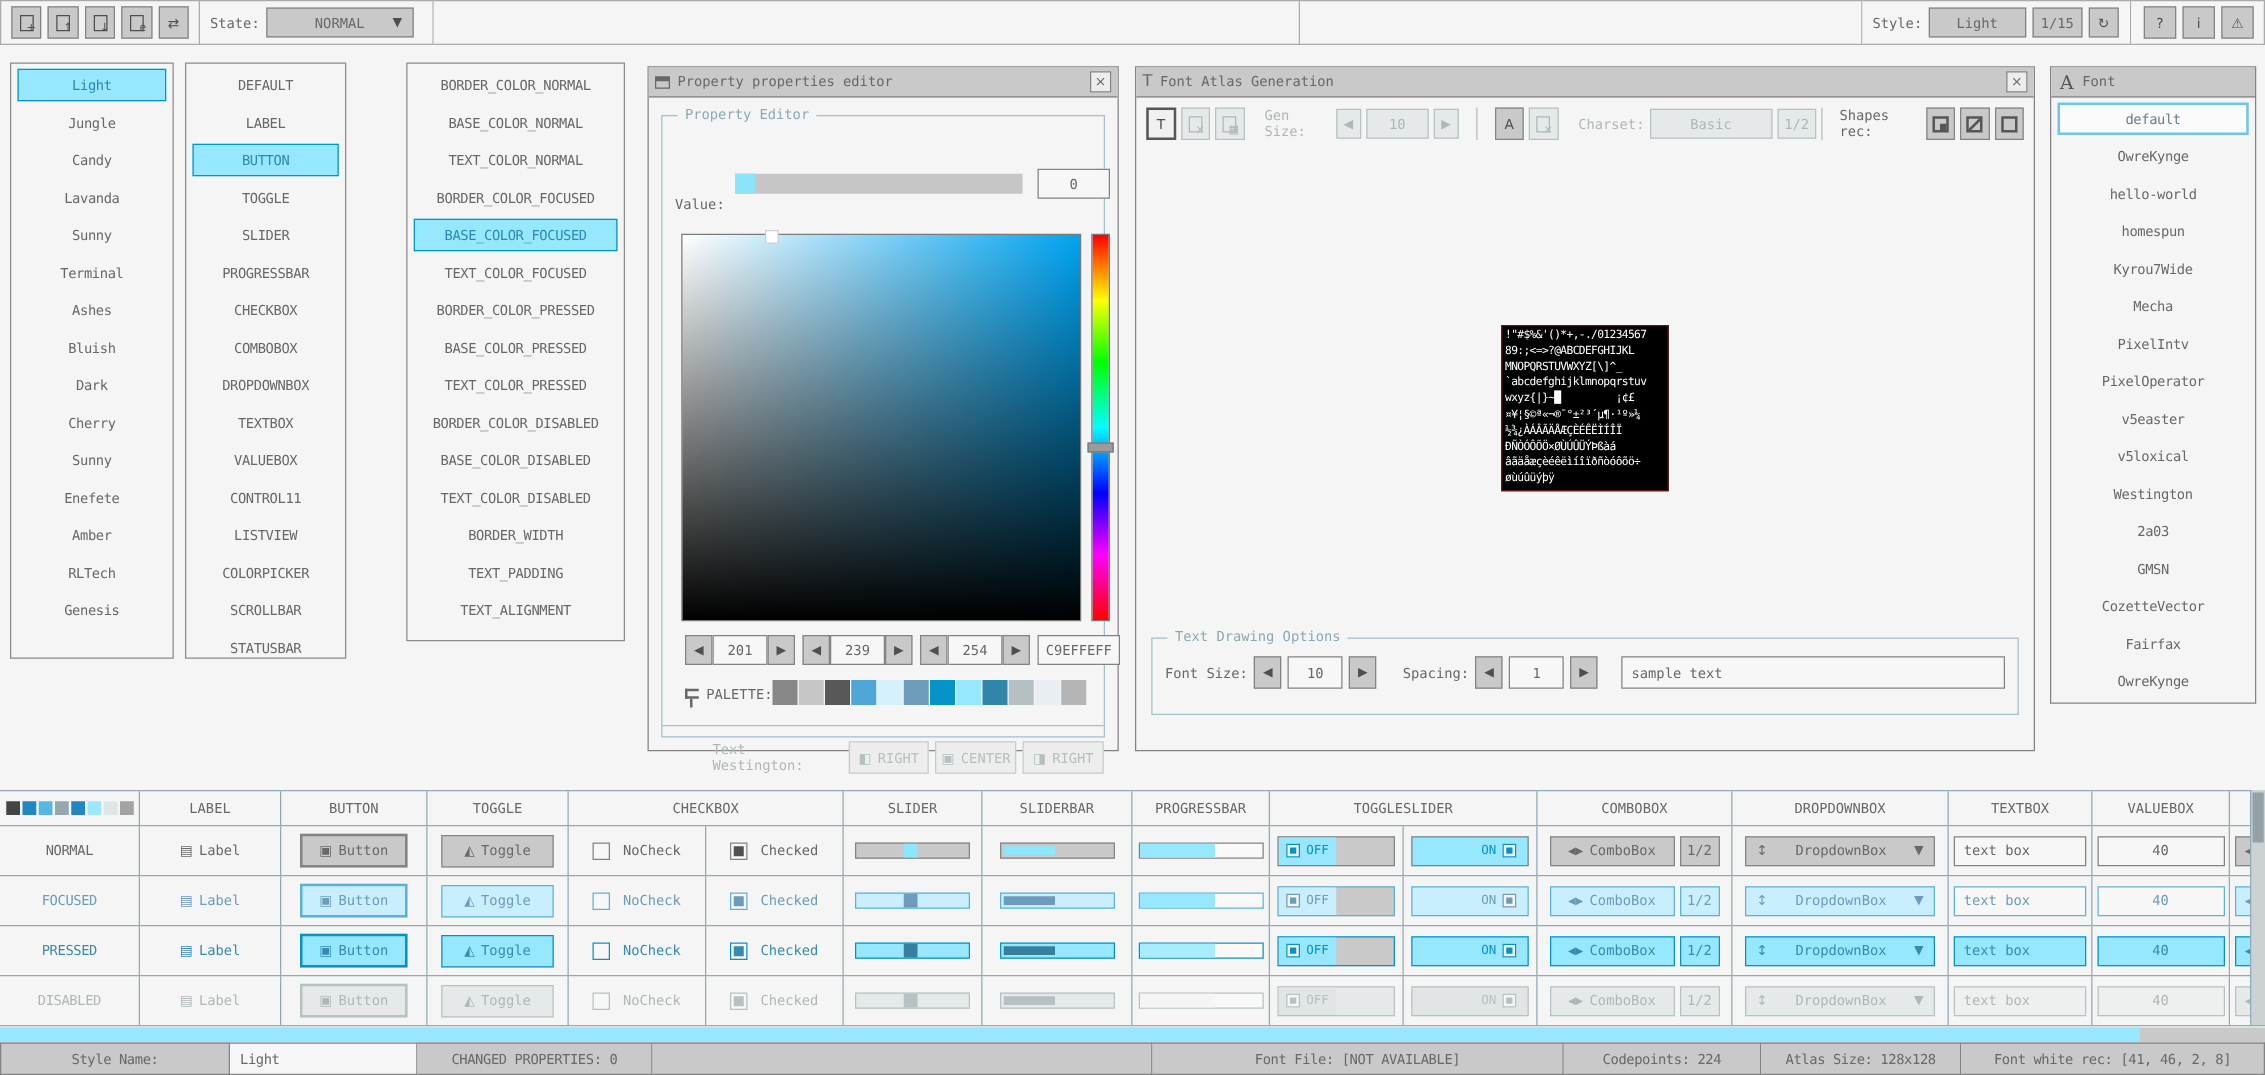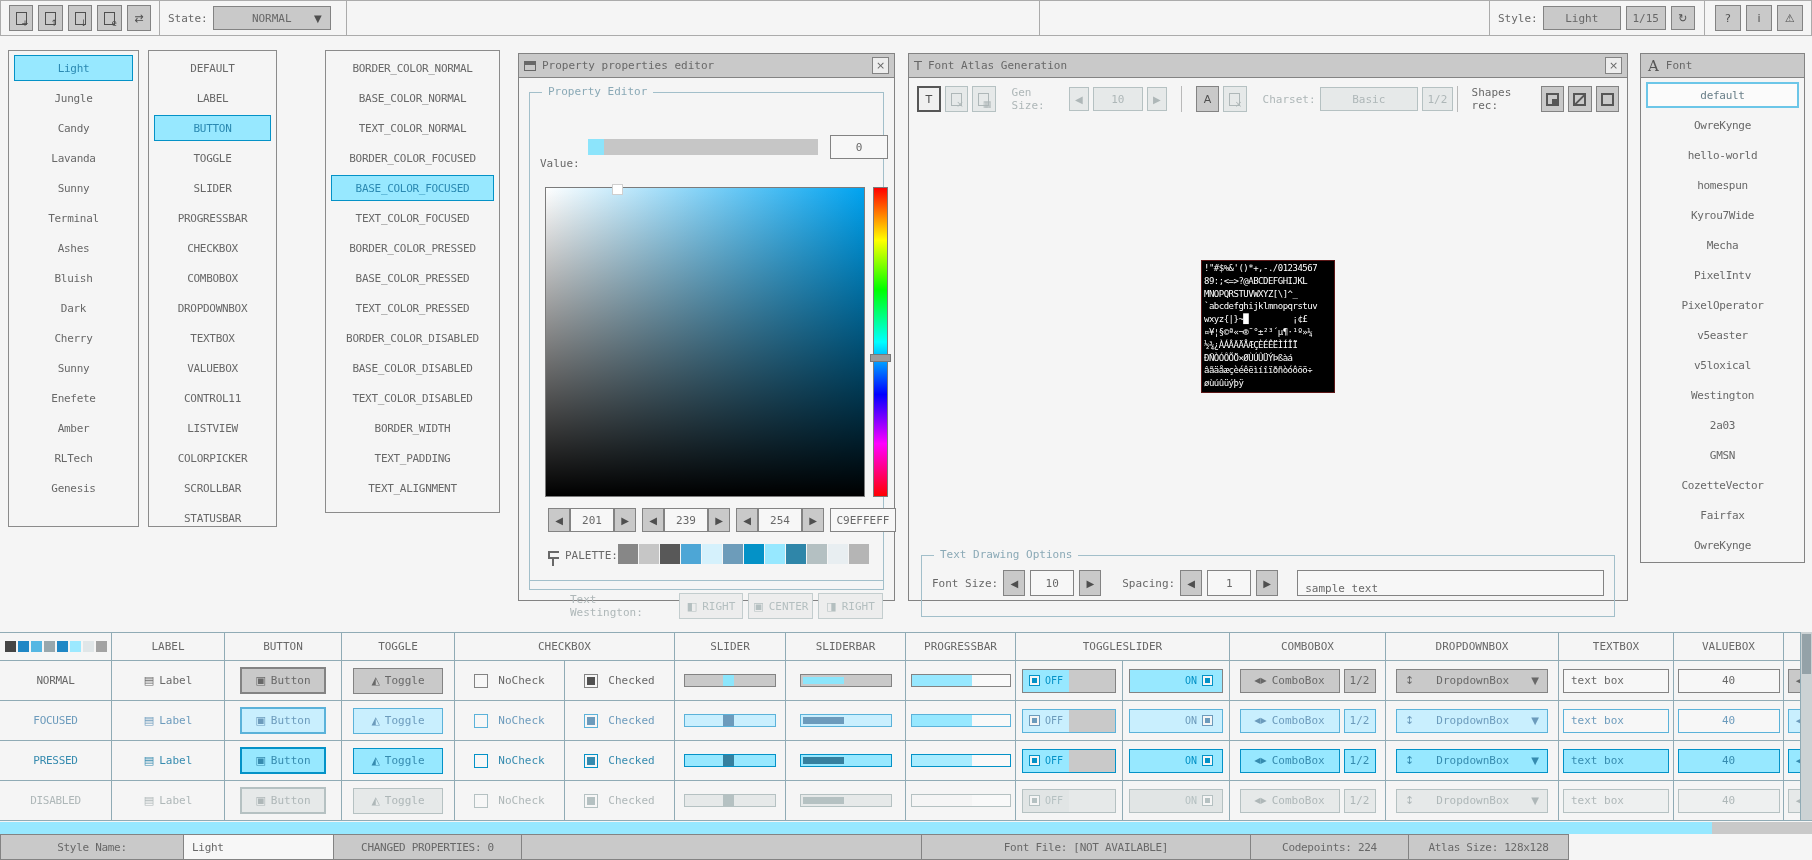--- a/index.html
+++ b/index.html
@@ -64,23 +64,23 @@
   .roller:after { content:""; position:absolute; left:2px; top:6px; width:2px; height:7px; background:#686868; }
   .sw { width:20px; height:20px; margin-right:1px; display:inline-block; }
   .alignrow { position:absolute; left:0; right:0; top:487px; border-top:1px solid #a2bfca; height:51px; display:flex; align-items:center; padding-left:40px; gap:5px; }
   .abtn { width:73px; height:26px; border:1px solid #c3cdce; background:#ededed; color:#b4bfc0; display:flex; align-items:center; justify-content:center; gap:5px; }
 
   
   .fa-toolbar { position:absolute; left:8px; right:8px; top:32px; height:26px; display:flex; align-items:center; gap:4px; }
   .vdiv { width:1px; height:26px; background:#b9b9b9; margin:0 10px; }
   .atlas { position:absolute; left:50%; top:206px; transform:translateX(-50%); width:134px; height:133px; background:#000; border:1px solid #5c1717; padding:1px 2px; overflow:hidden; }
   .atlas div { font-size:9px; line-height:12.8px; letter-spacing:-0.5px; color:#ffffff; white-space:pre; font-family:"DejaVu Sans Mono", monospace; }
-  .tdo { position:absolute; left:12px; right:12px; top:501px; height:62px; }
+  .tdo { position:absolute; left:12px; right:12px; top:456px; height:62px; }
   .tdo-inner { position:absolute; left:10px; right:10px; top:14px; display:flex; align-items:center; gap:5px; }
-  .sampletext { flex:1; height:26px; border:1px solid #838383; background:#f7f7f7; display:flex; align-items:flex-end; padding-left:7px; margin-left:14px; }
+  .sampletext { flex:1; height:26px; border:1px solid #838383; background:#f7f7f7; display:flex; align-items:center; padding-left:7px; margin-left:14px; }
   .shp { width:13px; height:13px; border:2px solid #565656; position:relative; display:block; }
   .shp.corner:after { content:""; position:absolute; right:0; bottom:0; width:5px; height:5px; background:#565656; }
   .shp.slash:after { content:""; position:absolute; left:-2px; top:4px; width:13px; height:2px; background:#565656; transform:rotate(-45deg); }
 
   
   .fhead { height:24px; background:#c9c9c9; border-bottom:1px solid #838383; display:flex; align-items:center; gap:7px; padding:0 7px; }
   .serifA { font-family:"DejaVu Serif", serif; font-size:15px; color:#555; }
 
   
   .gtable { position:absolute; left:0; top:632px; width:1812px; border-top:1px solid #90abb5; }
@@ -801,13 +801,16 @@
   <div class="scell" style="width:400px"></div>
   <div class="scell" style="width:329px">
       <span>Font File:  [NOT AVAILABLE]</span>
     </div>
   <div class="scell" style="width:158px">
       <span>Codepoints: 224</span>
     </div>
   <div class="scell" style="width:160px">
       <span>Atlas Size: 128x128</span>
     </div>
+  <div class="scell" style="flex:1">
+      <span>Font white rec: [41, 46, 2, 8]</span>
+    </div>
 </div>
 
 </body></html>

